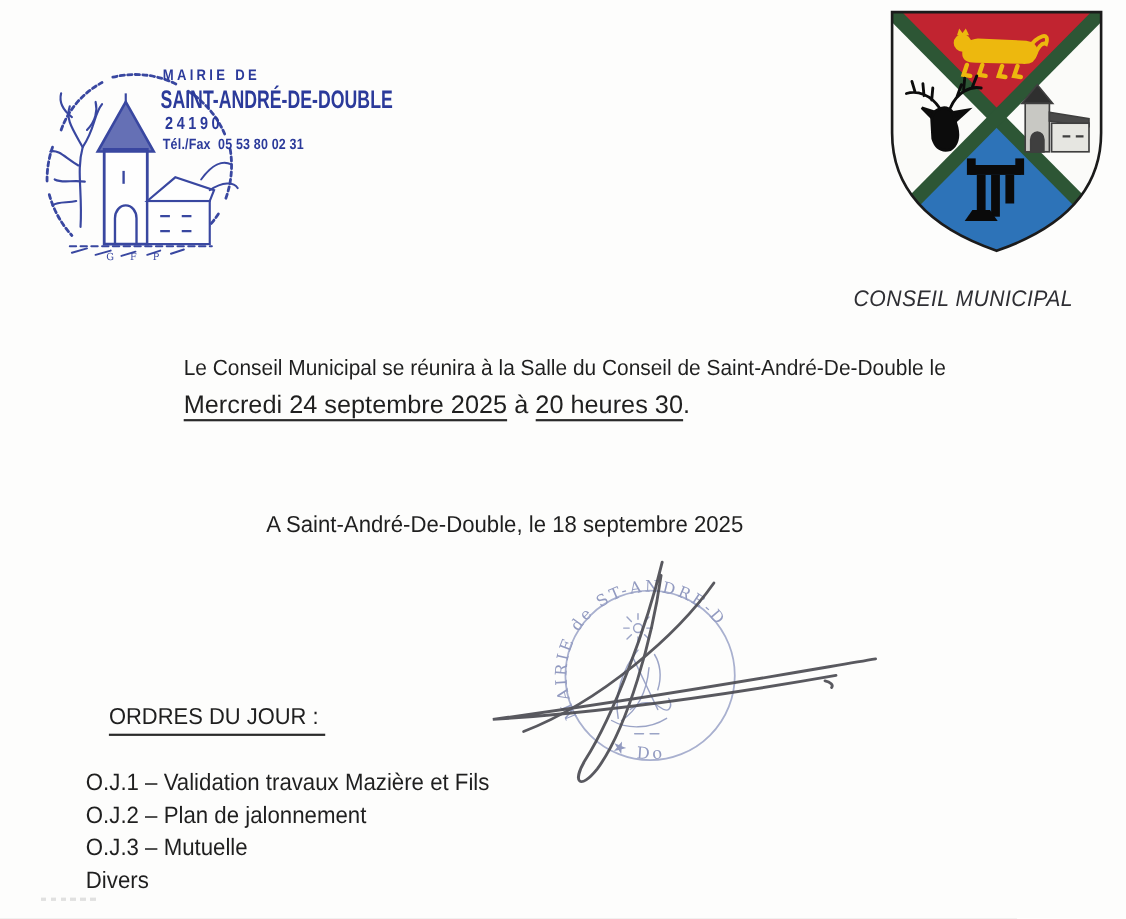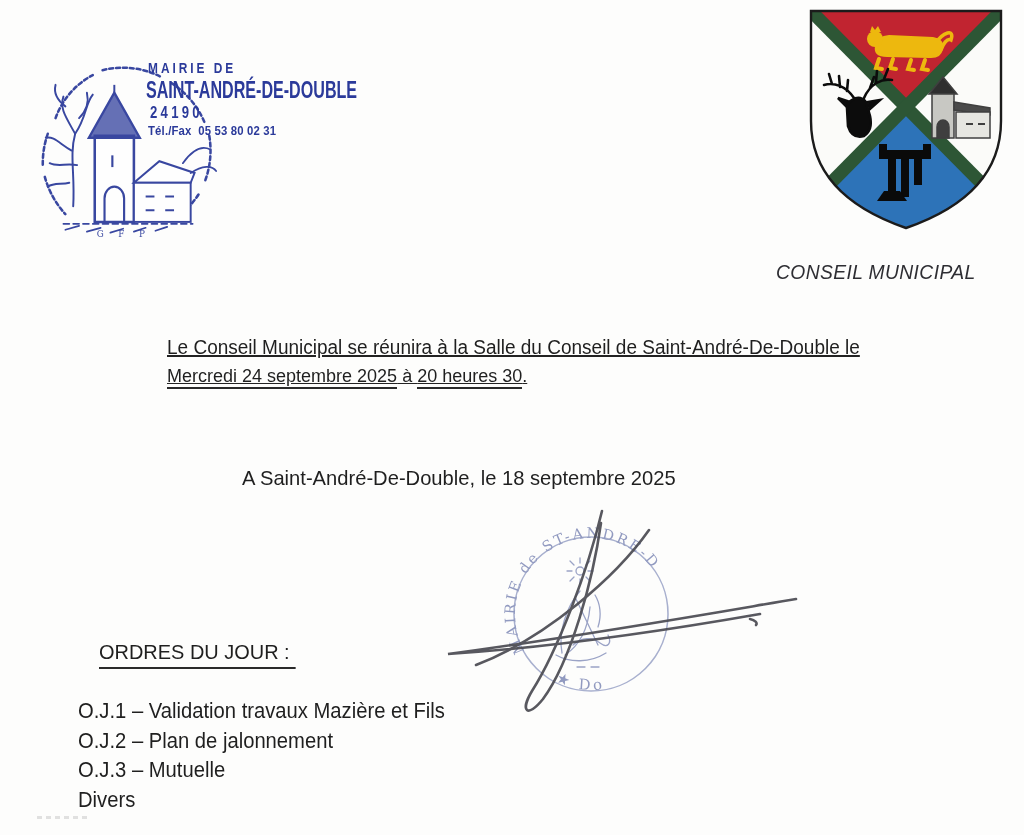--- a/index.html
+++ b/index.html
@@ -16,23 +16,23 @@
   .ms-l3{left:114px;top:54px;font-size:16px;letter-spacing:4px;transform:scaleX(.82);}
   .ms-l4{left:112px;top:73px;font-size:13.5px;letter-spacing:.2px;transform:scaleX(.84);}
   
   .coa{position:absolute;left:806px;top:6px;width:200px;height:226px;}
   
   .caption{
     position:absolute;left:776px;top:260px;font-size:20.5px;font-style:italic;
     letter-spacing:.4px;color:#2e2e33;white-space:nowrap;transform:scaleX(.94);transform-origin:0 0;
   }
   
-  .announce{position:absolute;left:167px;top:336px;text-decoration:underline;}
+  .announce{position:absolute;left:167px;top:324px;}
   .a-line1{font-size:20px;white-space:pre;transform:scaleX(.95);transform-origin:0 0;color:#1f1f1f;}
-  .a-line2{font-size:18px;white-space:pre;margin-top:7px;color:#1f1f1f;}
+  .a-line2{font-size:23px;white-space:pre;margin-top:7px;color:#1f1f1f;}
   .u{border-bottom:2px solid #2a2a2a;padding-bottom:1px;}
   
   .dateline{position:absolute;left:242px;top:466px;font-size:21px;white-space:pre;
     transform:scaleX(.96);transform-origin:0 0;color:#1f1f1f;}
   
   .sigblock{position:absolute;left:430px;top:495px;width:400px;height:235px;}
   
   .agenda-h{position:absolute;left:99px;top:640px;font-size:21px;white-space:pre;
     border-bottom:2px solid #2a2a2a;padding:0 6px 3px 0;transform:scaleX(.95);transform-origin:0 0;color:#1f1f1f;}
   .agenda{position:absolute;left:34px;top:697px;margin-left:44px;}

